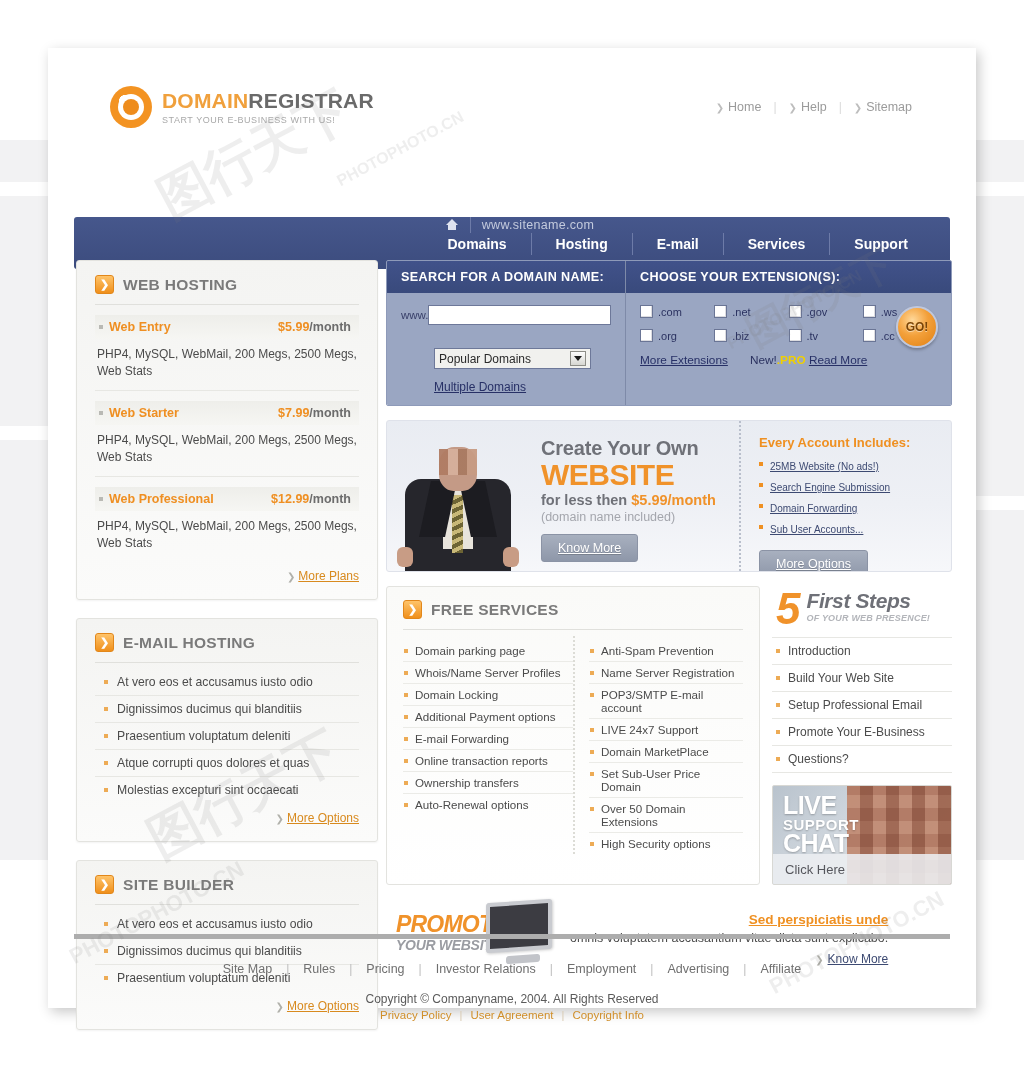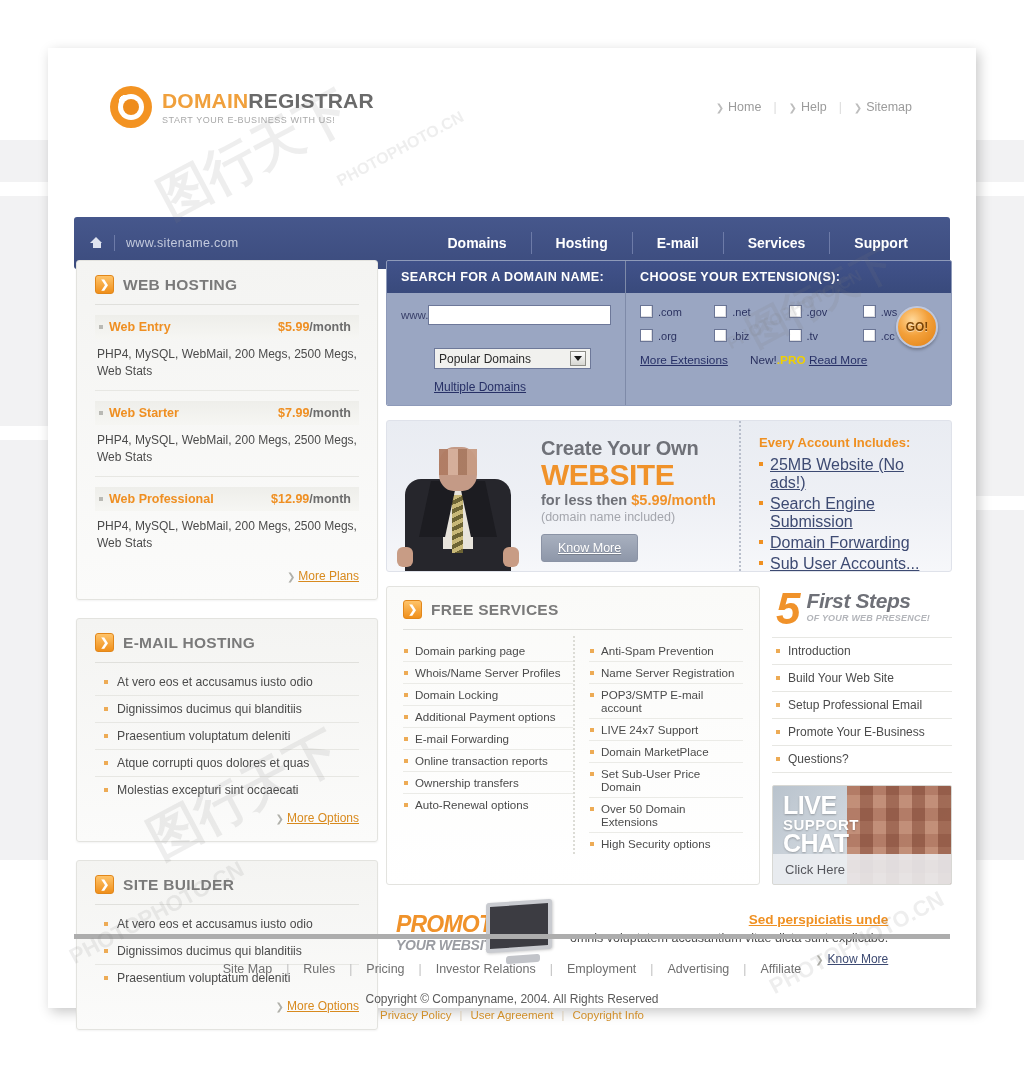--- a/index.html
+++ b/index.html
@@ -50,21 +50,21 @@
   .toplinks { position: absolute; right: 52px; top: 52px; display: flex; align-items: center; gap: 0px; }
   .toplink { color: #9b9b9b; font-size: 12.5px; padding: 0 12px; text-decoration: none; white-space: nowrap; }
   .toplink .ar { color: #bdbdbd; font-size: 10px; margin-right: 4px; }
   .tl-sep { color: #dadada; font-size: 12px; }
 
   
   .navbar {
     position: absolute; left: 26px; top: 169px; width: 876px; height: 52px;
     background: linear-gradient(#46578c, #3c4c7e);
     border-radius: 3px;
-    display: flex; align-items: center;
+    display: flex; align-items: center; flex-direction: column;
   }
   .nav-home { display: flex; align-items: center; margin-left: 16px; }
   .home-icon { width: 13px; height: 12px; position: relative; }
   .home-icon::before {
     content: ""; position: absolute; left: 0; top: 0;
     border-left: 6.5px solid transparent; border-right: 6.5px solid transparent;
     border-bottom: 6px solid #dfe3ef;
   }
   .home-icon::after {
     content: ""; position: absolute; left: 2.5px; top: 6px; width: 8px; height: 5px;
@@ -223,21 +223,21 @@
     text-shadow: 0 1px 0 rgba(0,0,0,.18);
   }
   .hero-right {
     width: 212px; flex: none; padding: 14px 10px 0 18px;
     border-left: 2px dotted #b9bfcc;
   }
   .hr-title { color: #ef9022; font-size: 13px; font-weight: bold; margin-bottom: 6px; }
   .hr-list { list-style: none; margin: 0; padding: 0; }
   .hr-list li { position: relative; padding-left: 11px; margin-bottom: 3px; }
   .hr-list li::before { content:""; position:absolute; left:0; top:6px; width:4px; height:4px; background:#ef9022; }
-  .hr-list a { color: #3d4a72; font-size: 16px; text-decoration: underline; text-align: right; }
+  .hr-list a { color: #3d4a72; font-size: 10px; text-decoration: underline; text-align: right; }
 
   
   .mid-row { display: flex; margin-top: 14px; gap: 12px; }
   .fs-panel {
     width: 374px; flex: none;
     background: linear-gradient(#fafaf8, #ffffff);
     border: 1px solid #e3e3df; border-radius: 3px;
     padding: 13px 16px 14px 16px;
   }
   .fs-cols { display: flex; gap: 0; }

